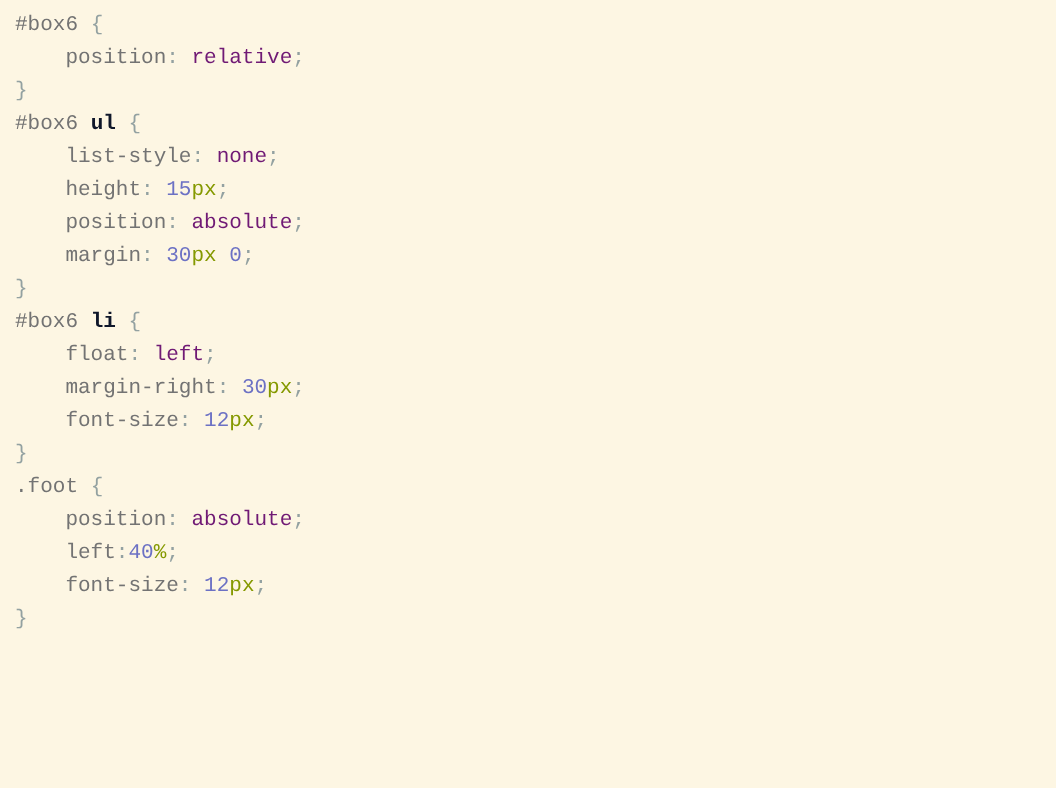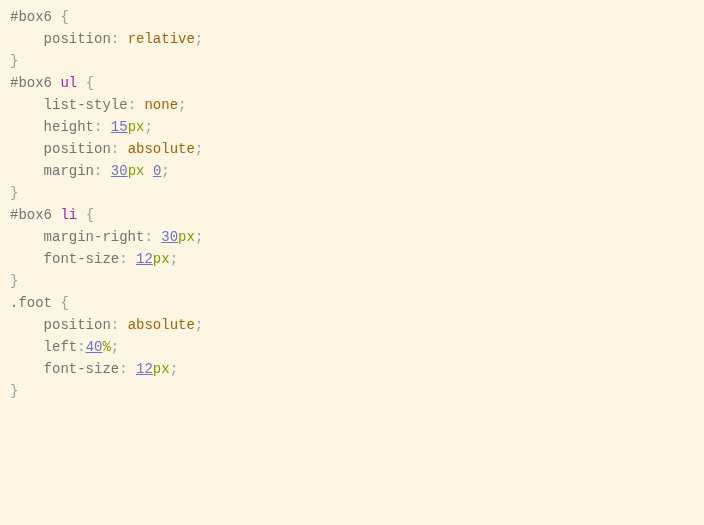--- a/index.html
+++ b/index.html
@@ -13,44 +13,45 @@
     background: #fdf6e3;
     font-family: Consolas, "Courier New", monospace;
     font-size: 14px;
     line-height: 22px;
     padding: 6px 10px;
     box-sizing: border-box;
     color: #586e75;
   }
   .line { white-space: pre; }
   .sel   { color: #737373; }  
-  .tag   { color: #a21caf; }  
+  .tag   { color: #0f172a; font-weight: bold; }  
   .prop  { color: #737373; }  
-  .kw    { color: #a16207; }  
-  .num   { color: #6c71c4; text-decoration: underline; }  
+  .kw    { color: #701a75; }  
+  .num   { color: #6c71c4; }  
   .unit  { color: #859900; }  
   .punct { color: #93a1a1; }  
 </style>
 </head>
 <body>
 
 <div id="code">
 
 <div class="line"><span class="sel">#box6</span><span> </span><span class="punct">{</span></div>
 <div class="line"><span>    </span><span class="prop">position</span><span class="punct">: </span><span class="kw">relative</span><span class="punct">;</span></div>
 <div class="line"><span class="punct">}</span></div>
 
 <div class="line"><span class="sel">#box6</span><span> </span><span class="tag">ul</span><span> </span><span class="punct">{</span></div>
 <div class="line"><span>    </span><span class="prop">list-style</span><span class="punct">: </span><span class="kw">none</span><span class="punct">;</span></div>
 <div class="line"><span>    </span><span class="prop">height</span><span class="punct">: </span><span class="num">15</span><span class="unit">px</span><span class="punct">;</span></div>
 <div class="line"><span>    </span><span class="prop">position</span><span class="punct">: </span><span class="kw">absolute</span><span class="punct">;</span></div>
 <div class="line"><span>    </span><span class="prop">margin</span><span class="punct">: </span><span class="num">30</span><span class="unit">px</span><span> </span><span class="num">0</span><span class="punct">;</span></div>
 <div class="line"><span class="punct">}</span></div>
 
 <div class="line"><span class="sel">#box6</span><span> </span><span class="tag">li</span><span> </span><span class="punct">{</span></div>
+<div class="line"><span>    </span><span class="prop">float</span><span class="punct">: </span><span class="kw">left</span><span class="punct">;</span></div>
 <div class="line"><span>    </span><span class="prop">margin-right</span><span class="punct">: </span><span class="num">30</span><span class="unit">px</span><span class="punct">;</span></div>
 <div class="line"><span>    </span><span class="prop">font-size</span><span class="punct">: </span><span class="num">12</span><span class="unit">px</span><span class="punct">;</span></div>
 <div class="line"><span class="punct">}</span></div>
 
 <div class="line"><span class="sel">.foot</span><span> </span><span class="punct">{</span></div>
 <div class="line"><span>    </span><span class="prop">position</span><span class="punct">: </span><span class="kw">absolute</span><span class="punct">;</span></div>
 <div class="line"><span>    </span><span class="prop">left</span><span class="punct">:</span><span class="num">40</span><span class="unit">%</span><span class="punct">;</span></div>
 <div class="line"><span>    </span><span class="prop">font-size</span><span class="punct">: </span><span class="num">12</span><span class="unit">px</span><span class="punct">;</span></div>
 <div class="line"><span class="punct">}</span></div>
 

